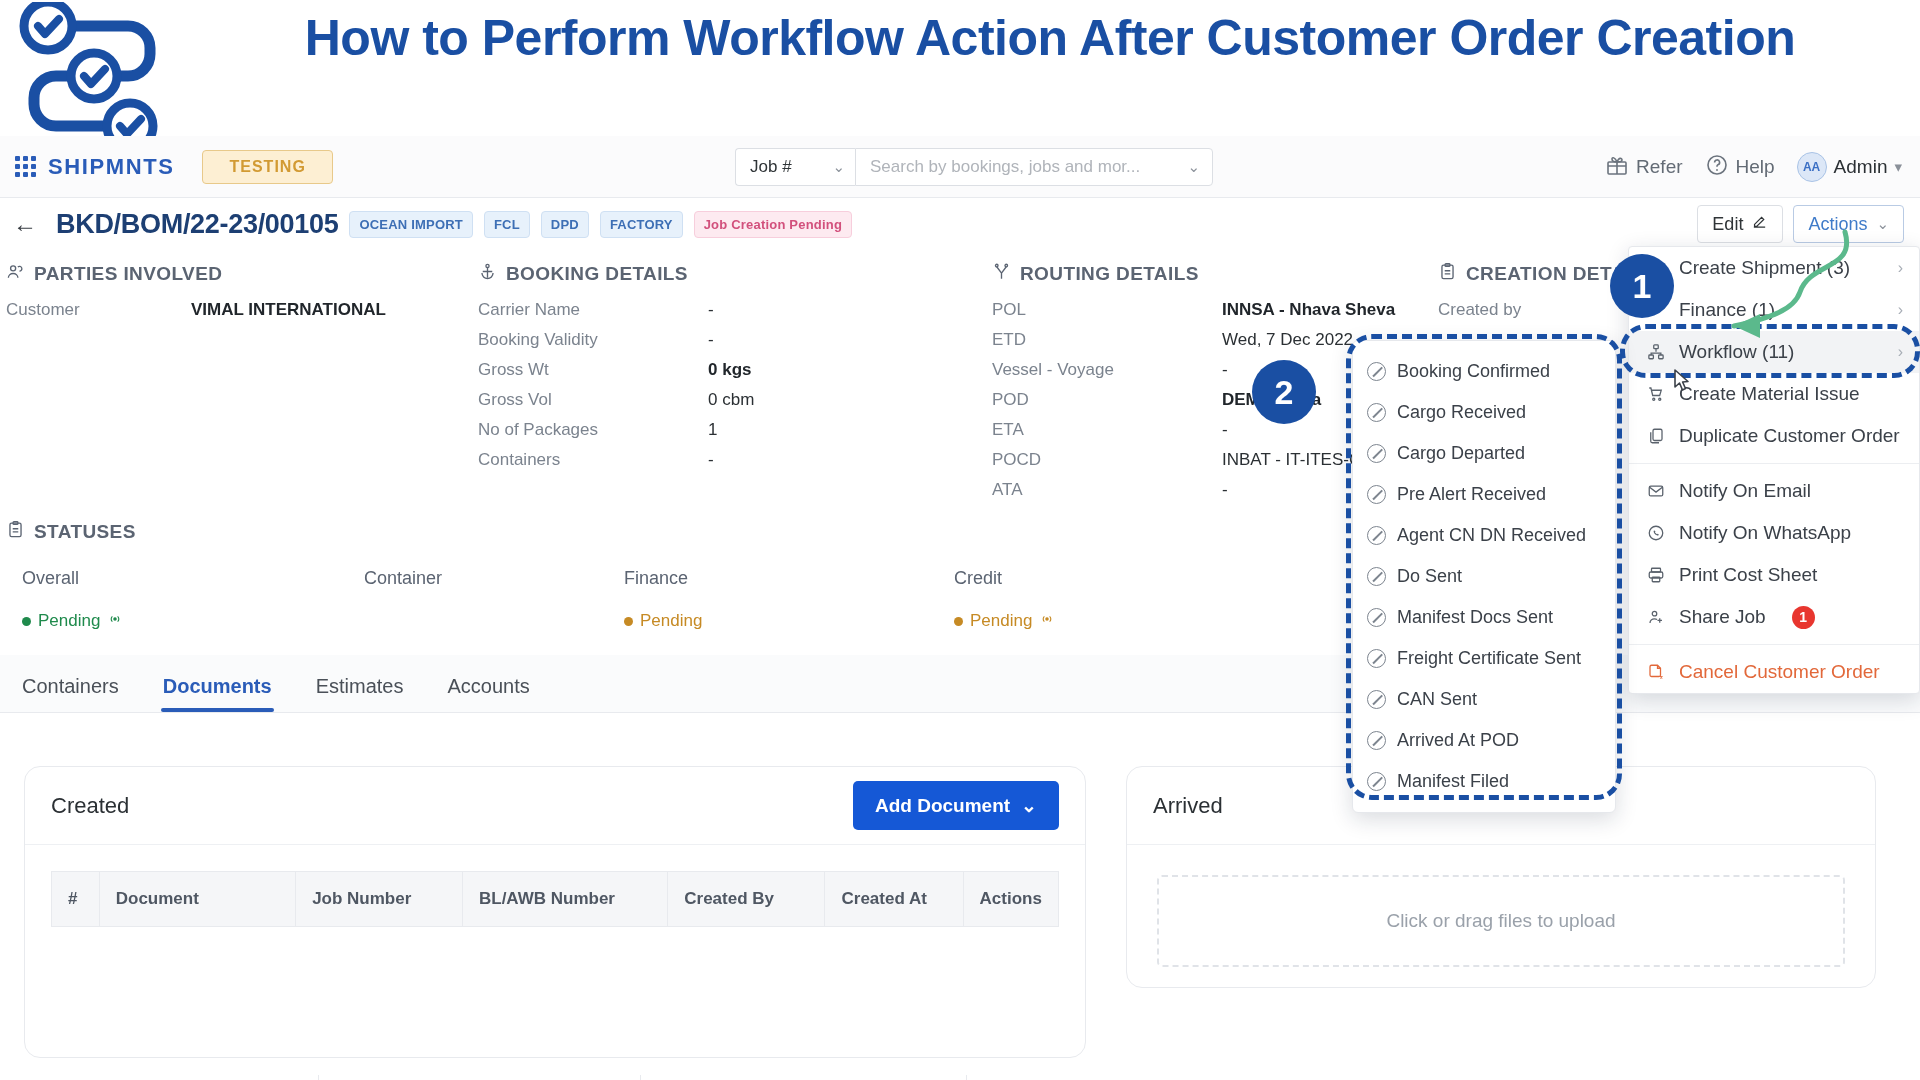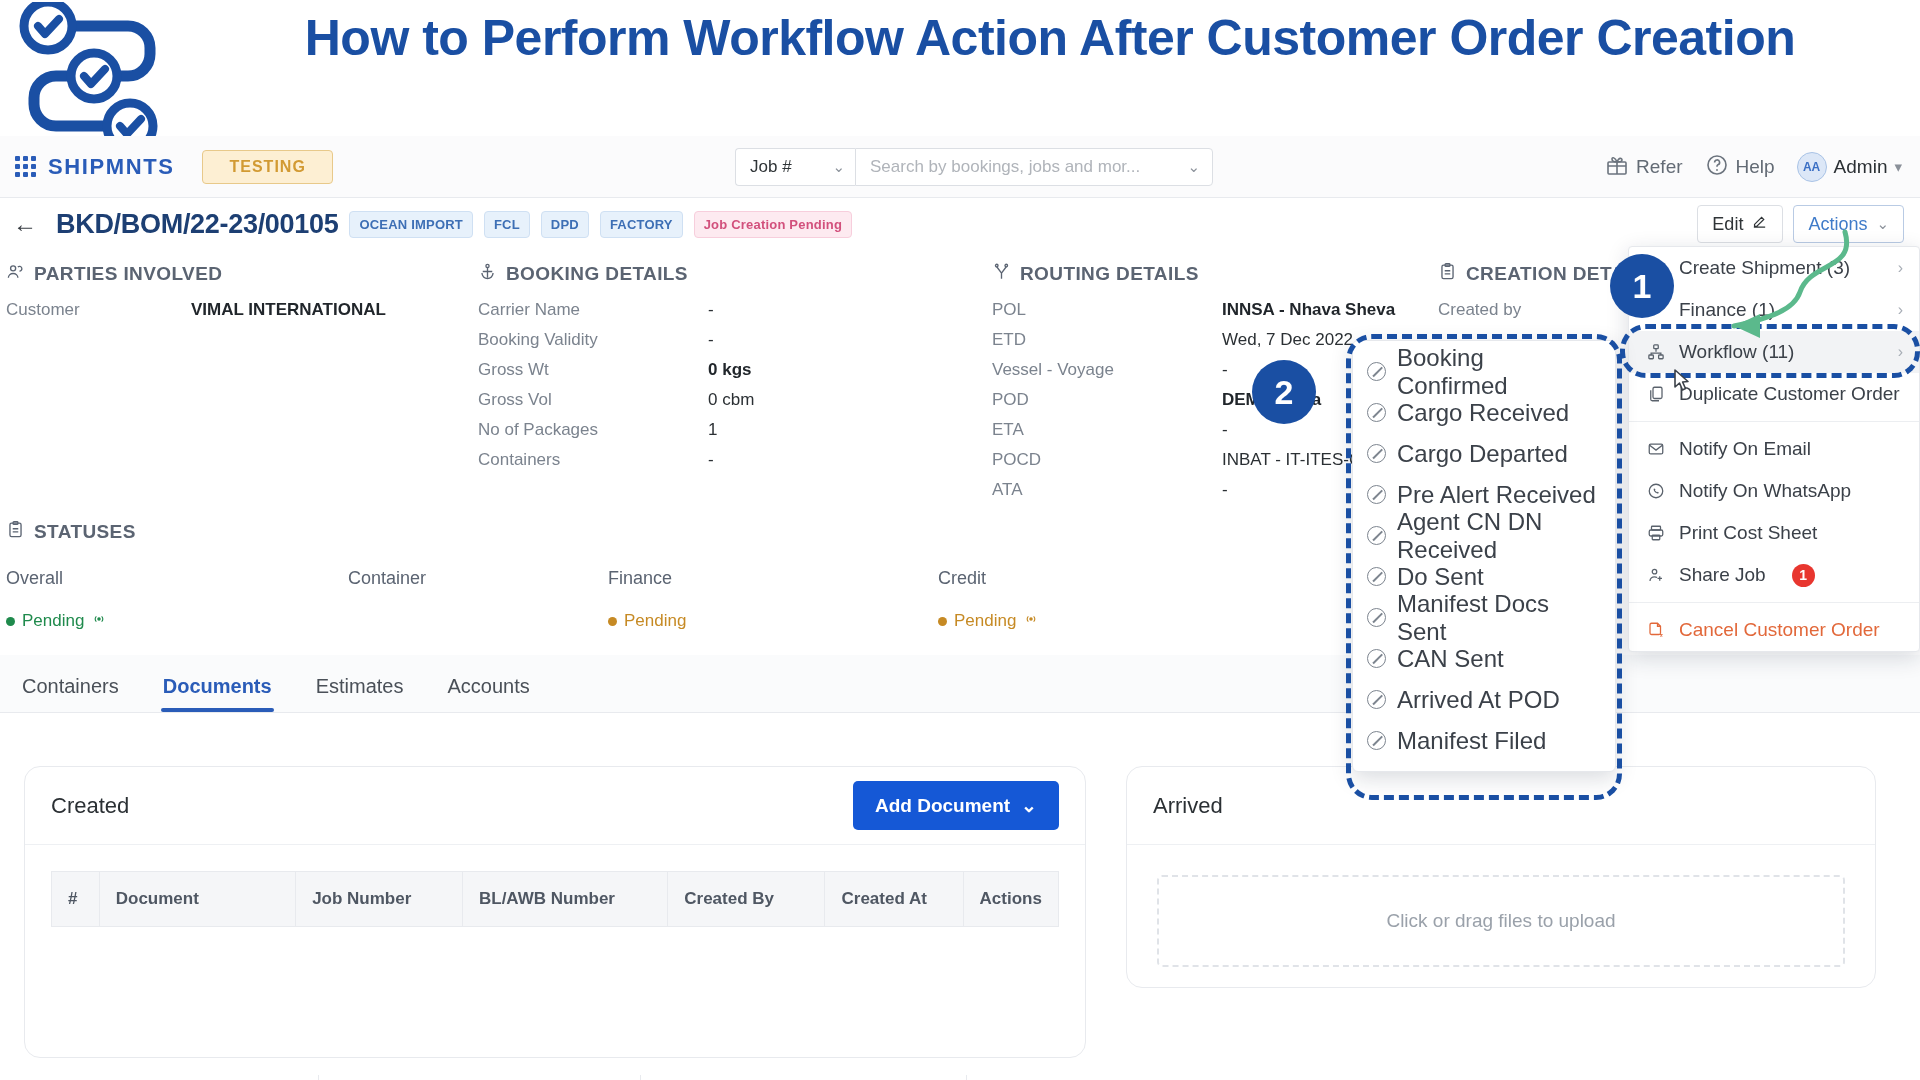--- a/index.html
+++ b/index.html
@@ -74,21 +74,21 @@
   .col-h { display:flex; align-items:center; gap:9px; color:#5b6472; font-size:19px; font-weight:bold; letter-spacing:.4px; }
   .kv { margin-top: 14px; }
   .kv .row { display:flex; margin-bottom: 10px; font-size:17px; }
   .kv .k { color:#7b838e; }
   .kv .v { color:#2b3034; }
   .kv .v.b { font-weight:bold; color:#21262b; }
 
   
   .statuses { position:absolute; left:0; top:520px; width:1920px; }
   .st-h { display:flex; align-items:center; gap:9px; color:#5b6472; font-size:19px; font-weight:bold; letter-spacing:.4px; }
-  .st-row { margin-top: 24px; display:flex; border-top:0; }
+  .st-row { margin-top: 24px; display:flex; border-top:0;margin-left:16px; }
   .st-cell { padding: 0 0 0 0; }
   .st-label { font-size:18px; color:#5b6472; }
   .st-val { margin-top: 22px; font-size:17px; display:flex; align-items:center; gap:7px; }
   .dot { width:9px;height:9px;border-radius:50%;display:inline-block; }
   .divline { position:absolute; top:555px; width:1px; height:70px; background:#e8eaee; }
 
   
   .tabsbar { position:absolute; left:0; top:655px; width:1920px; height:58px;
              background:#fafbfc; border-bottom:1px solid #e8eaee; display:flex; align-items:flex-end; }
   .tab { padding: 0 22px 14px 22px; font-size:20px; color:#4a5058; position:relative; }
@@ -118,21 +118,21 @@
   .mi.hl { background:#f2f3f5; }
   .mi.danger { color:#e2683a; }
   .msep { height:1px; background:#eceef1; margin: 6px 0; }
   .badge-red { background:#e8362f; color:#fff; font-size:14px; font-weight:bold; width:23px;height:23px;
                border-radius:50%; display:flex;align-items:center;justify-content:center; margin-left: 14px; }
 
   
   .submenu { position:absolute; left:1352px; top:340px; width:264px; background:#fff;
              border:1px solid #e6e8ec; border-radius:6px; box-shadow: 0 6px 22px rgba(20,30,55,.16);
              padding: 10px 0; }
-  .wi { height: 41px; display:flex; align-items:center; padding: 0 14px; font-size:24px; color:#3b4149; gap:11px; }
+  .wi { height: 41px; display:flex; align-items:center; padding: 0 14px; font-size:18px; color:#3b4149; gap:11px; }
   .wic { width:19px;height:19px;border:1.6px solid #7d858f;border-radius:50%;position:relative;flex:0 0 19px; }
   .wic::after { content:""; position:absolute; left:3px; top:8px; width:13px; height:1.6px;
                 background:#7d858f; transform: rotate(-45deg); }
 
   
   .dashbox { position:absolute; border: 5px dashed #1a4fa3; border-radius: 26px; pointer-events:none; }
   .stepnum { position:absolute; width:64px; height:64px; border-radius:50%; background:#1a4fa3;
              color:#fff; font-size:34px; font-weight:bold; display:flex; align-items:center; justify-content:center; }
   .arrowsvg { position:absolute; pointer-events:none; }
   .cursor { position:absolute; left:1672px; top:368px; width:20px; height:26px; }
@@ -481,20 +481,30 @@
           <rect x="15.5" y="16" width="6" height="5" rx="1"></rect>
             <path d="M12 7.5v4M5.5 16v-2.5h13V16"></path>
         </svg>
       </span>
       <span>Workflow (11)</span>
       <span class="arr">›</span>
     </div>
     <div class="mi">
       <span class="ic">
         <svg width="18" height="18" viewBox="0 0 24 24" fill="none" stroke="#5a626c" stroke-width="1.7">
+          <path d="M3 4h2.2l2.4 10h9.3l2.1-7H6.2"></path>
+            <circle cx="9" cy="19" r="1.4"></circle>
+            <circle cx="17" cy="19" r="1.4"></circle>
+        </svg>
+      </span>
+      <span>Create Material Issue</span>
+    </div>
+    <div class="mi">
+      <span class="ic">
+        <svg width="18" height="18" viewBox="0 0 24 24" fill="none" stroke="#5a626c" stroke-width="1.7">
           <rect x="8" y="3" width="12" height="15" rx="2"></rect>
             <path d="M5 7v12a2 2 0 0 0 2 2h9"></path>
         </svg>
       </span>
       <span>Duplicate Customer Order</span>
     </div>
 
     <div class="msep"></div>
 
     <div class="mi">
@@ -575,20 +585,24 @@
     <div class="wi">
       <span class="wic"></span>
       <span>Do Sent</span>
     </div>
     <div class="wi">
       <span class="wic"></span>
       <span>Manifest Docs Sent</span>
     </div>
     <div class="wi">
       <span class="wic"></span>
+      <span>Freight Certificate Sent</span>
+    </div>
+    <div class="wi">
+      <span class="wic"></span>
       <span>CAN Sent</span>
     </div>
     <div class="wi">
       <span class="wic"></span>
       <span>Arrived At POD</span>
     </div>
     <div class="wi">
       <span class="wic"></span>
       <span>Manifest Filed</span>
     </div>

